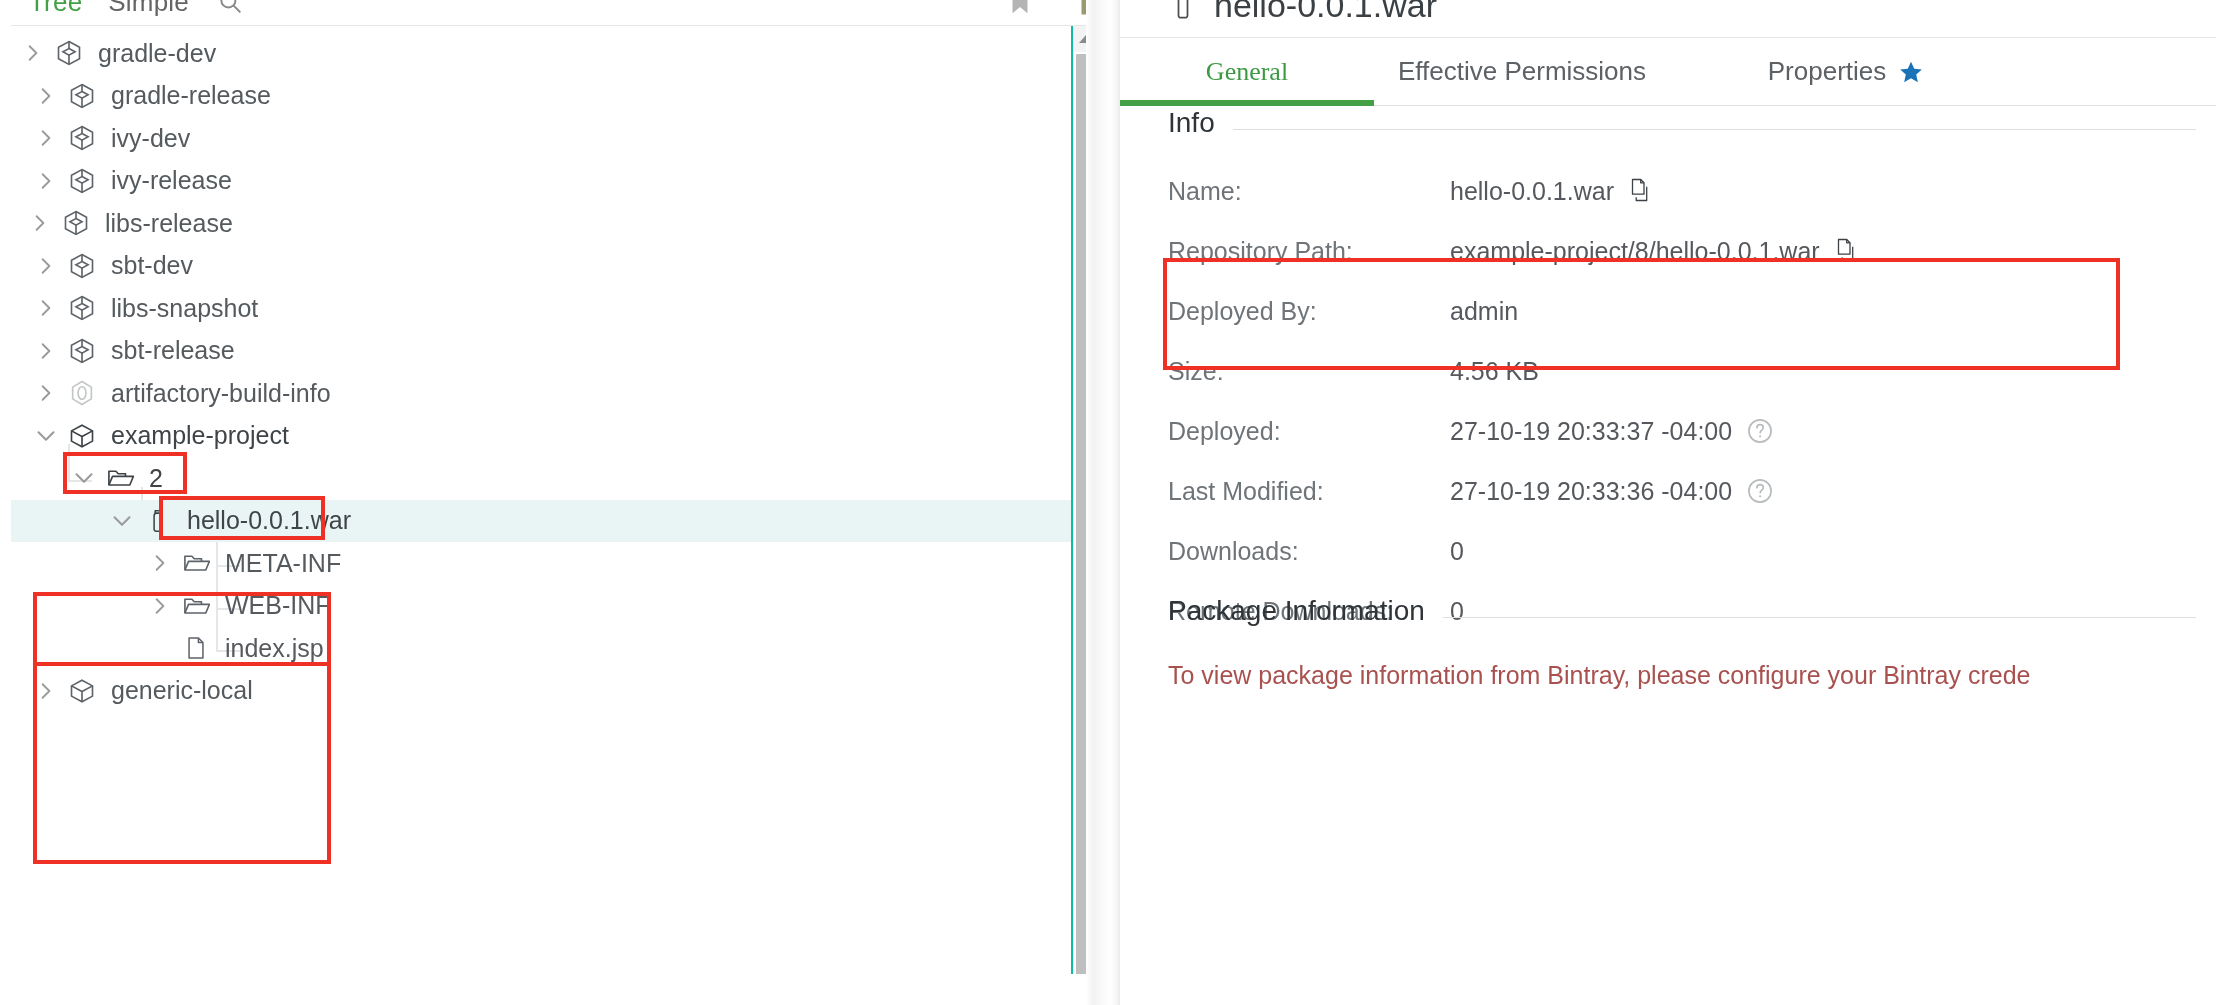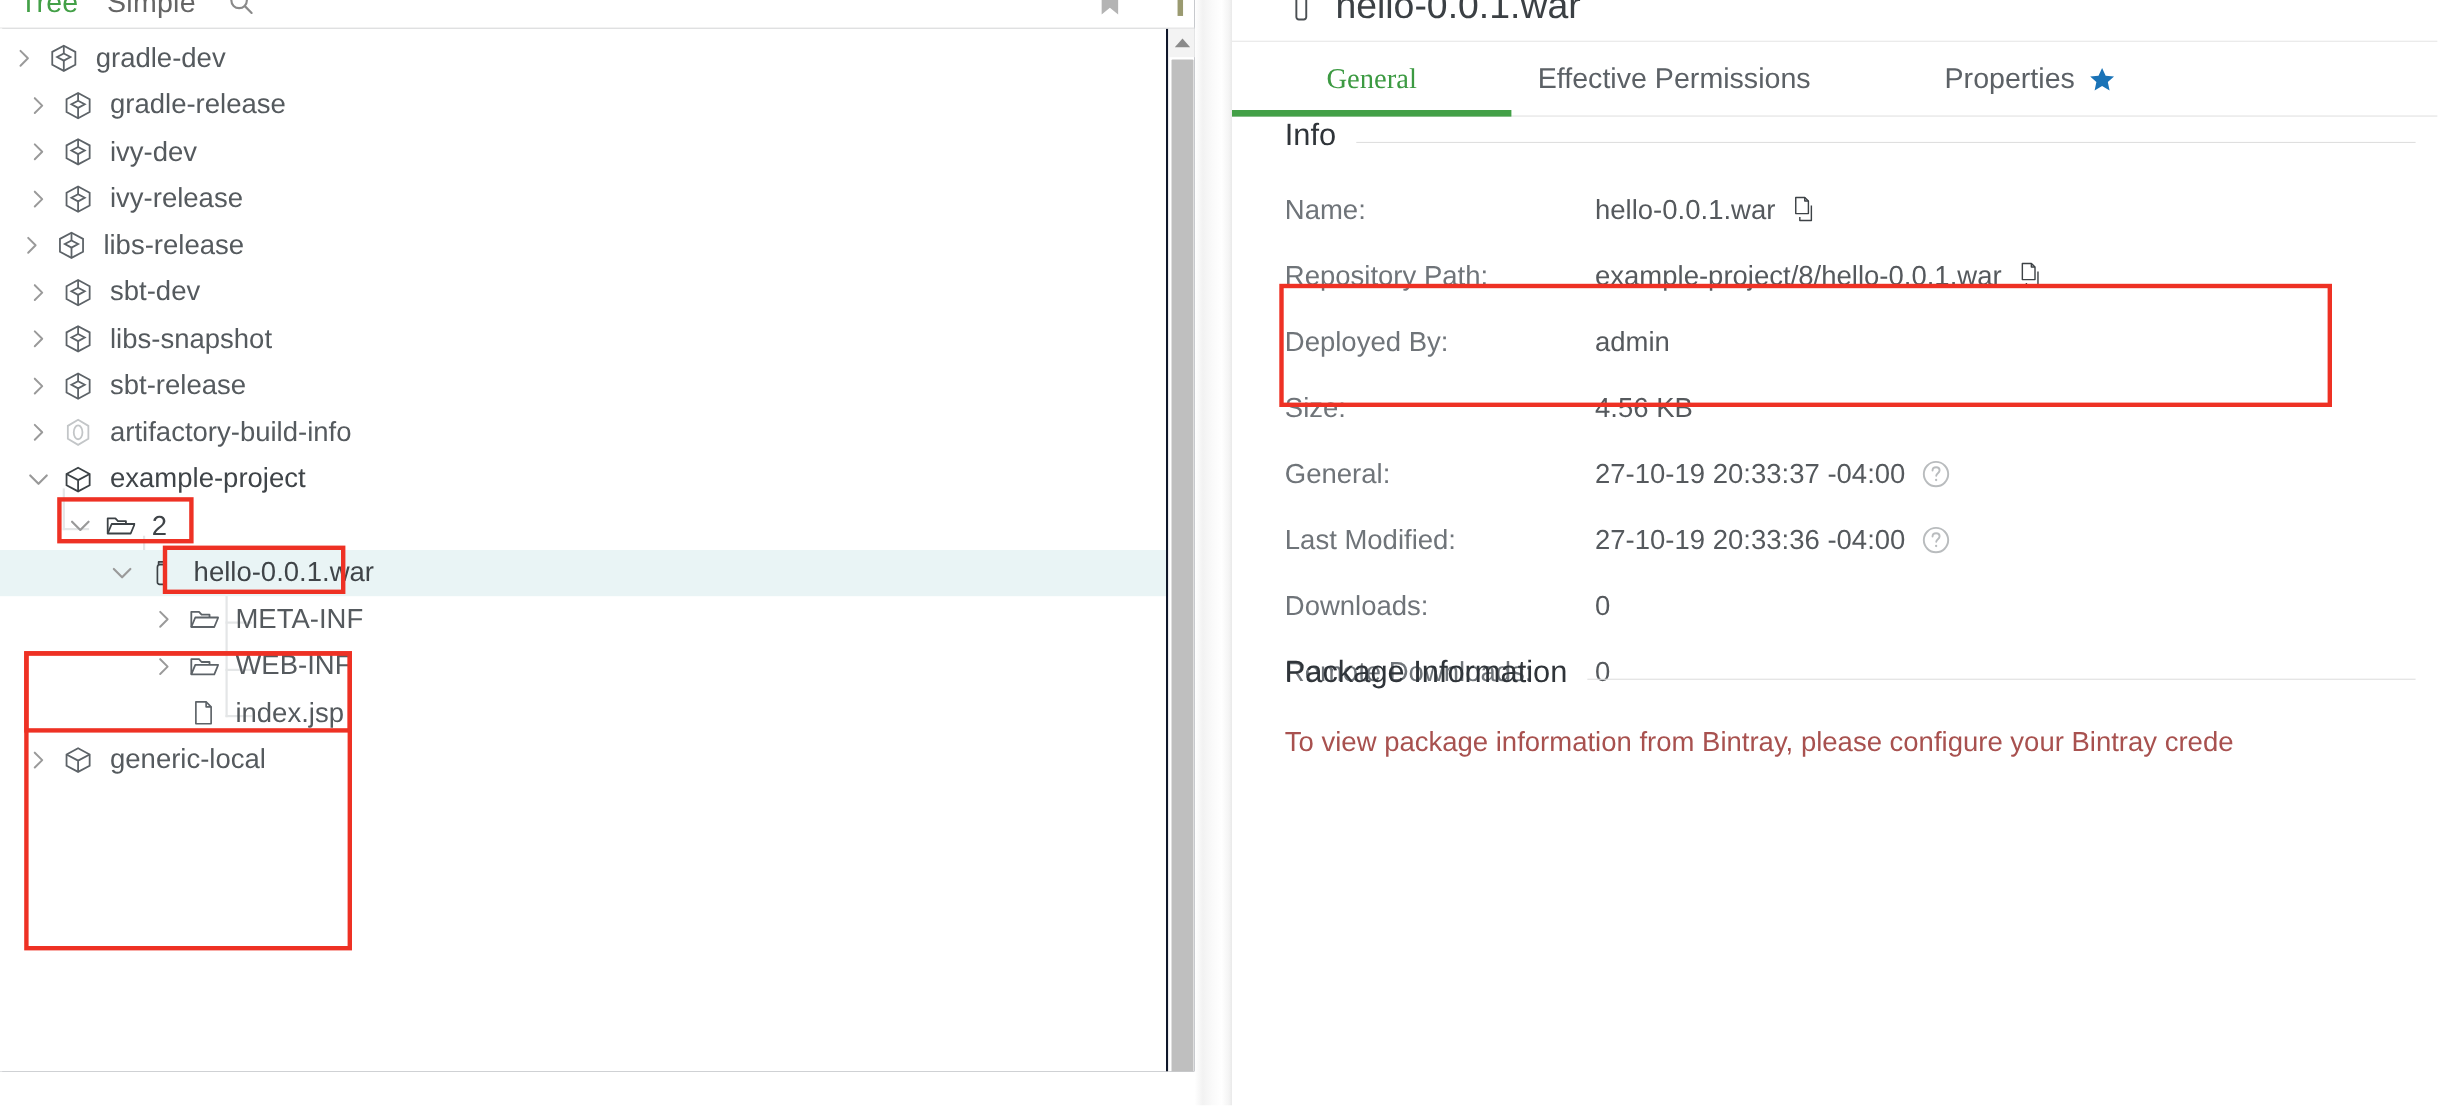--- a/index.html
+++ b/index.html
@@ -8,23 +8,23 @@
     overflow: hidden;
     background: #ffffff;
     font-family: "Liberation Sans", sans-serif;
     -webkit-font-smoothing: antialiased;
   }
 
   #app { position: relative; width: 2216px; height: 1005px; }
 
   
   #left-panel {
-    position: absolute; left: 0; top: 0;
+    position: absolute; left: 11px; top: 0;
     width: 1086px; height: 974px;
-    background: #0f172a;
+    background: #14b8a6;
     overflow: hidden;
   }
   #left-edge-line {
     position: absolute; left: 0; top: 0; width: 2px; height: 1005px;
     background: #e3e3e3;
   }
 
   
   #tree-header {
     position: absolute; left: 0; top: -22px;
@@ -573,21 +573,21 @@
         </div>
 
         <div class="info-row">
           <span class="info-key">Size:</span>
           <span class="info-val">
             <span>4.56 KB</span>
           </span>
         </div>
 
         <div class="info-row">
-          <span class="info-key">General:</span>
+          <span class="info-key">Deployed:</span>
           <span class="info-val">
             <span>27-10-19 20:33:37 -04:00</span>
             <span class="help-ico">
               <svg width="28" height="28" viewBox="0 0 24 24" fill="none" stroke="currentColor" stroke-width="1.5">
                 <circle cx="12" cy="12" r="9.5"></circle>
                 <path d="M9.3 9.2c0-1.6 1.3-2.6 2.8-2.6s2.7 1 2.7 2.4c0 2.3-2.6 2.2-2.6 4.3" stroke-linecap="round"></path>
                 <circle cx="12.1" cy="16.6" r="0.9" fill="currentColor" stroke="none"></circle>
               </svg>
             </span>
           </span>

